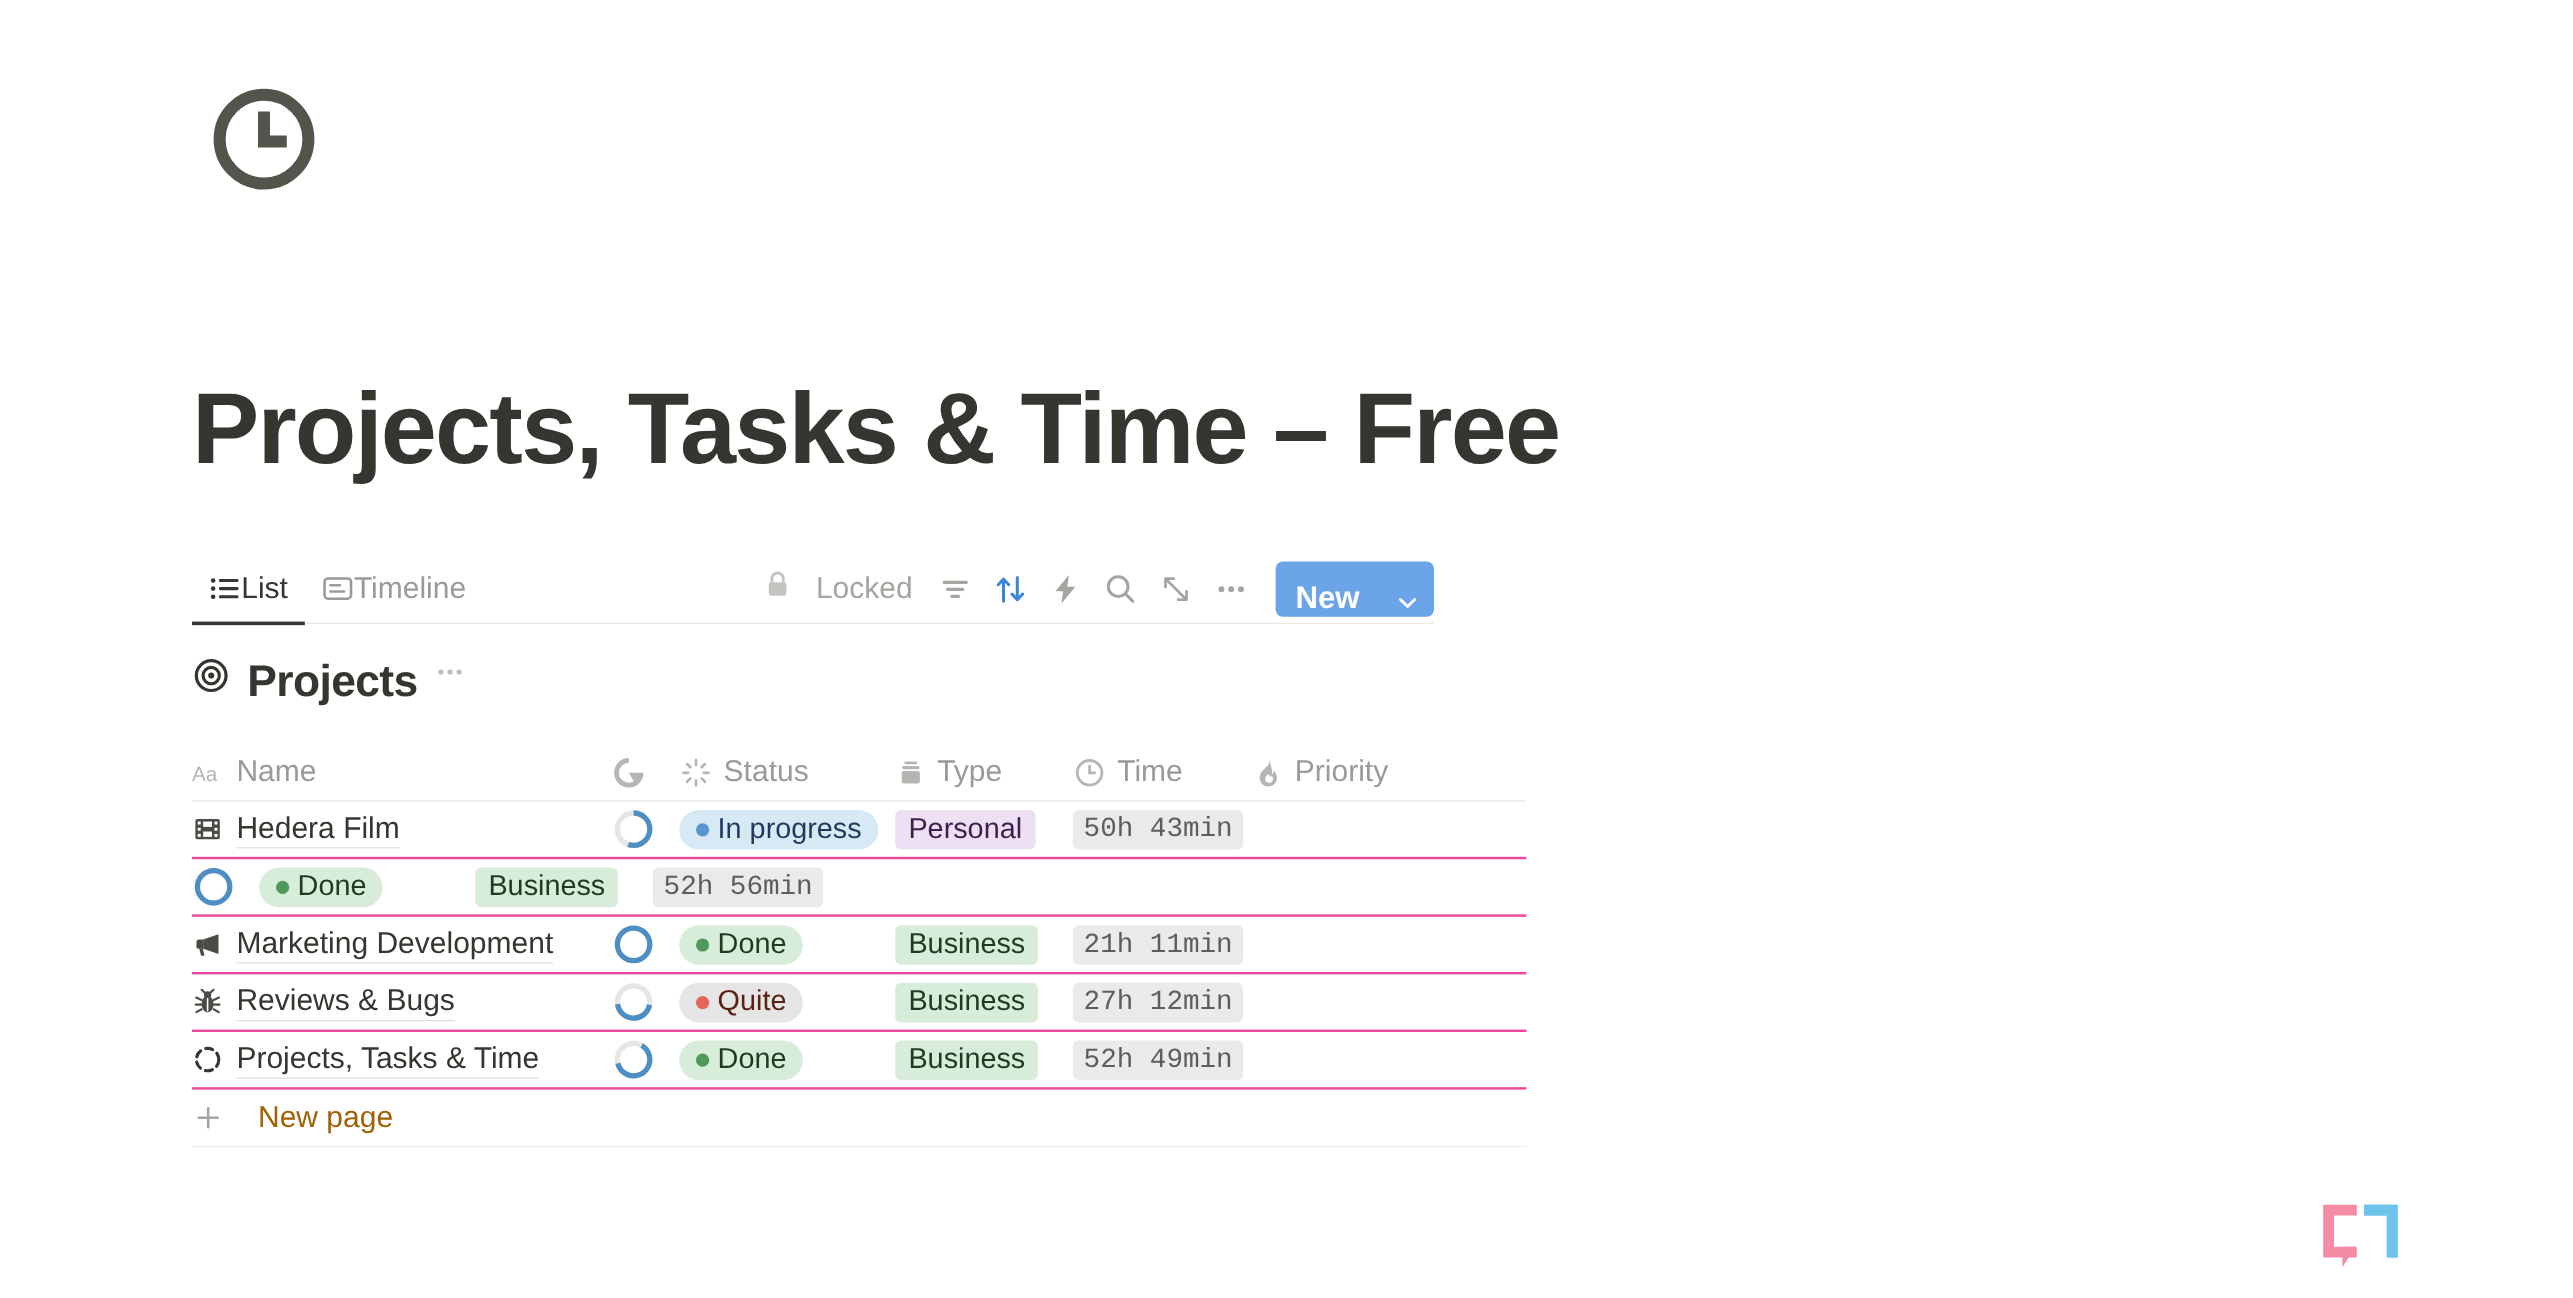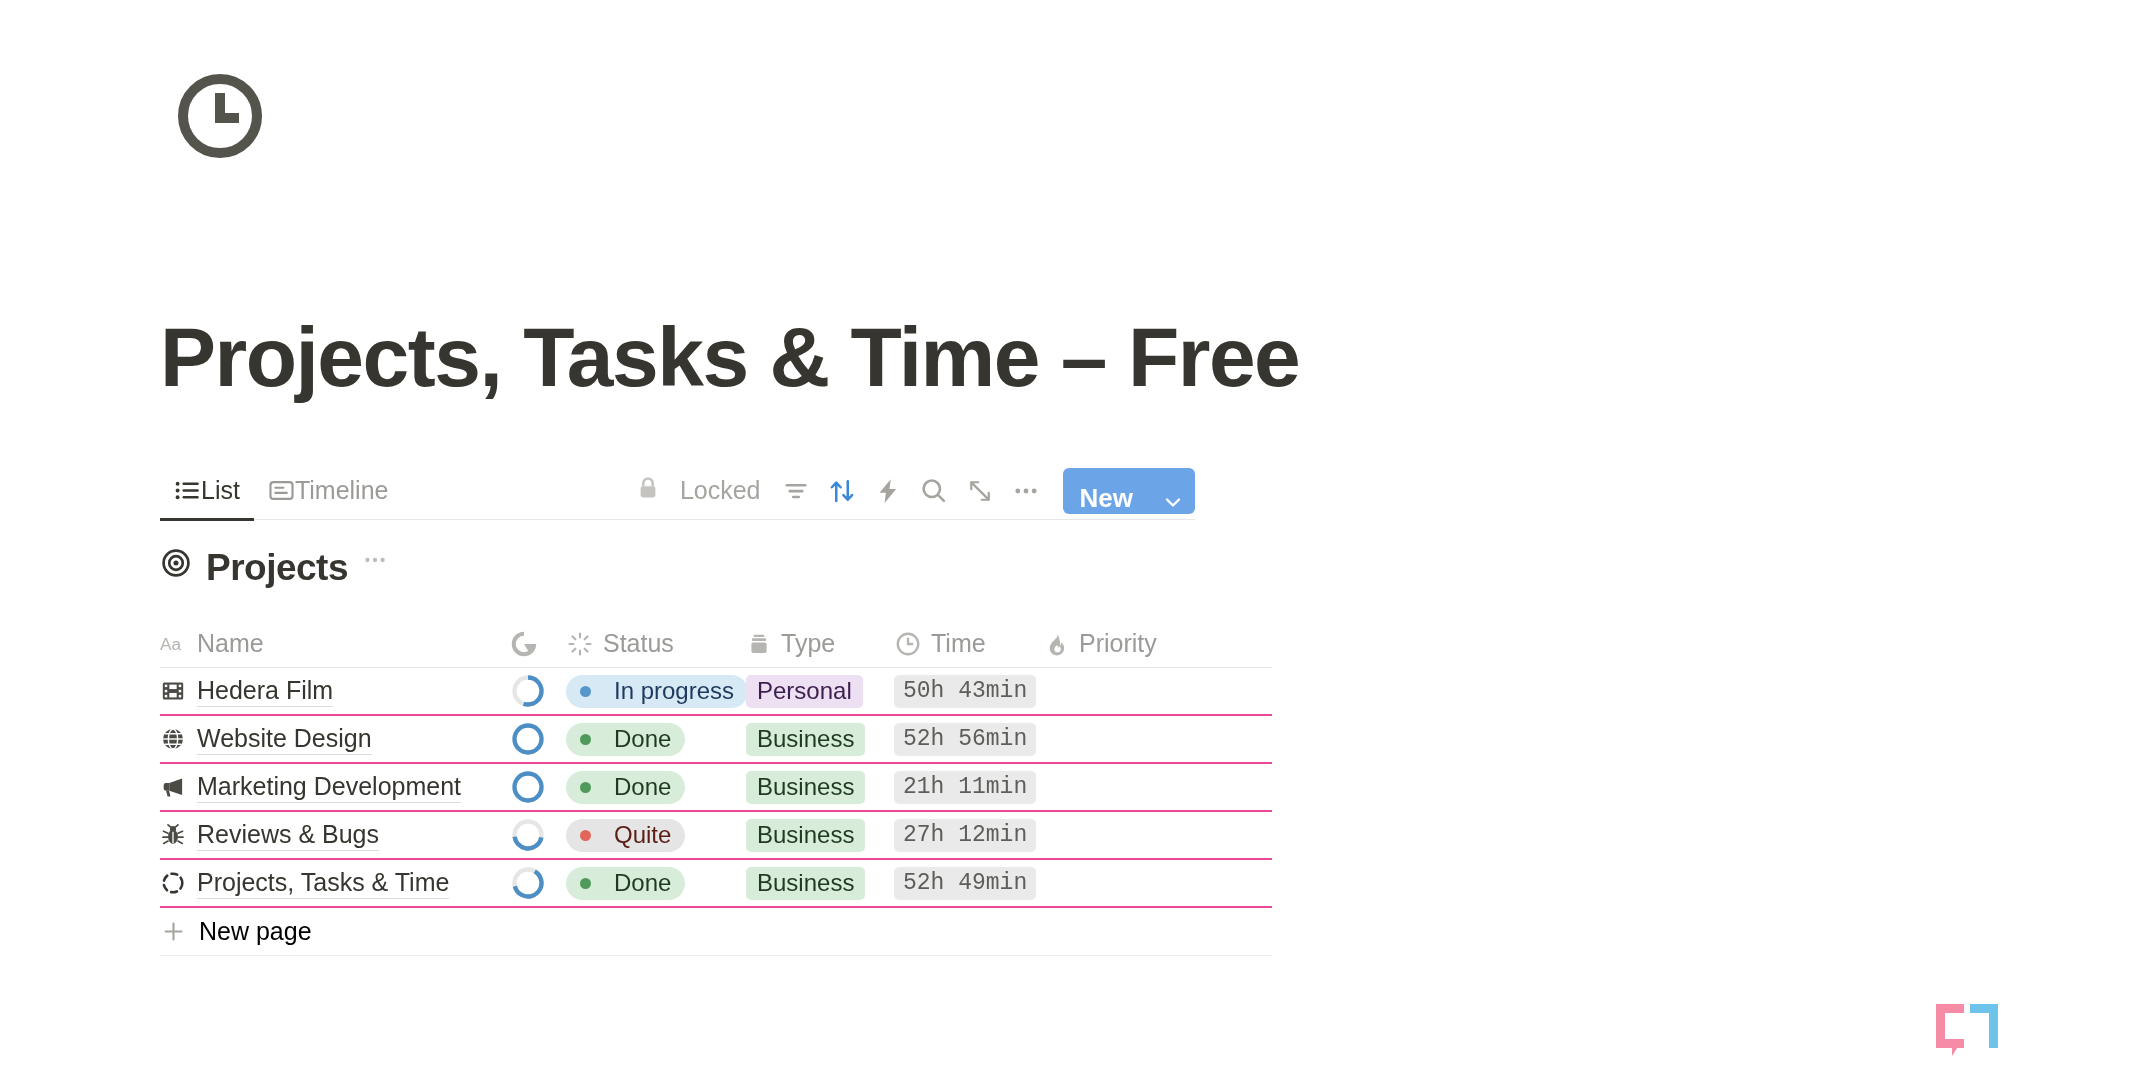--- a/index.html
+++ b/index.html
@@ -177,21 +177,21 @@
     color: #37352f;
     border-bottom: 1px solid #dcdbd8;
     padding-bottom: 1px;
     white-space: nowrap;
     cursor: pointer;
   }
 
   .pill {
     display: inline-flex;
     align-items: center;
-    gap: 23px;
+    gap: 7px;
     height: 33px;
     padding: 0 14px;
     border-radius: 17px;
     font-size: 24px;
     white-space: nowrap;
   }
   .pill .dot { width: 11px; height: 11px; border-radius: 50%; flex: none; }
 
   .badge {
     display: inline-flex;
@@ -212,24 +212,24 @@
     background: #eaeaea;
     color: #5e5d59;
     font-family: "Liberation Mono", monospace;
     font-size: 23px;
     white-space: nowrap;
   }
 
   .newpage {
     display: flex;
     align-items: center;
-    gap: 12px;
+    gap: 28px;
     height: 48px;
     border-bottom: 1px solid #ededec;
-    color: #000000;
+    color: #a16207;
     font-size: 25px;
     cursor: pointer;
   }
 
   
   .watermark {
     position: absolute;
     right: 18px;
     bottom: 18px;
     width: 200px;
@@ -464,33 +464,20 @@
       </div>
       <div class="col-time">
         <span class="time-chip">50h 43min</span>
       </div>
       <div class="col-prio">
         <span></span>
       </div>
     </div>
 
     <div class="row data">
-      <div class="col-name">
-        <span class="name-ico">
-          <svg viewBox="0 0 24 24" width="26" height="26">
-            <circle cx="12" cy="12" r="9.2" fill="#4b4a45"></circle>
-            <g stroke="#ffffff" stroke-width="1.3" fill="none">
-              <ellipse cx="12" cy="12" rx="4.3" ry="9.2"></ellipse>
-              <line x1="2.8" y1="12" x2="21.2" y2="12"></line>
-              <path d="M4.4 7.2h15.2M4.4 16.8h15.2"></path>
-            </g>
-          </svg>
-        </span>
-        <span class="name-txt">Website Design</span>
-      </div>
       <div class="col-prog">
         <svg viewBox="0 0 36 36" width="36" height="36">
           <circle cx="18" cy="18" r="13.5" fill="none" stroke="#4d8fc4" stroke-width="4.4"></circle>
         </svg>
       </div>
       <div class="col-status">
         <span class="pill" style="background:#d8ecda;color:#1f3a22">
           <span class="dot" style="background:#4f9a5a"></span>
           <span>Done</span>
         </span>

